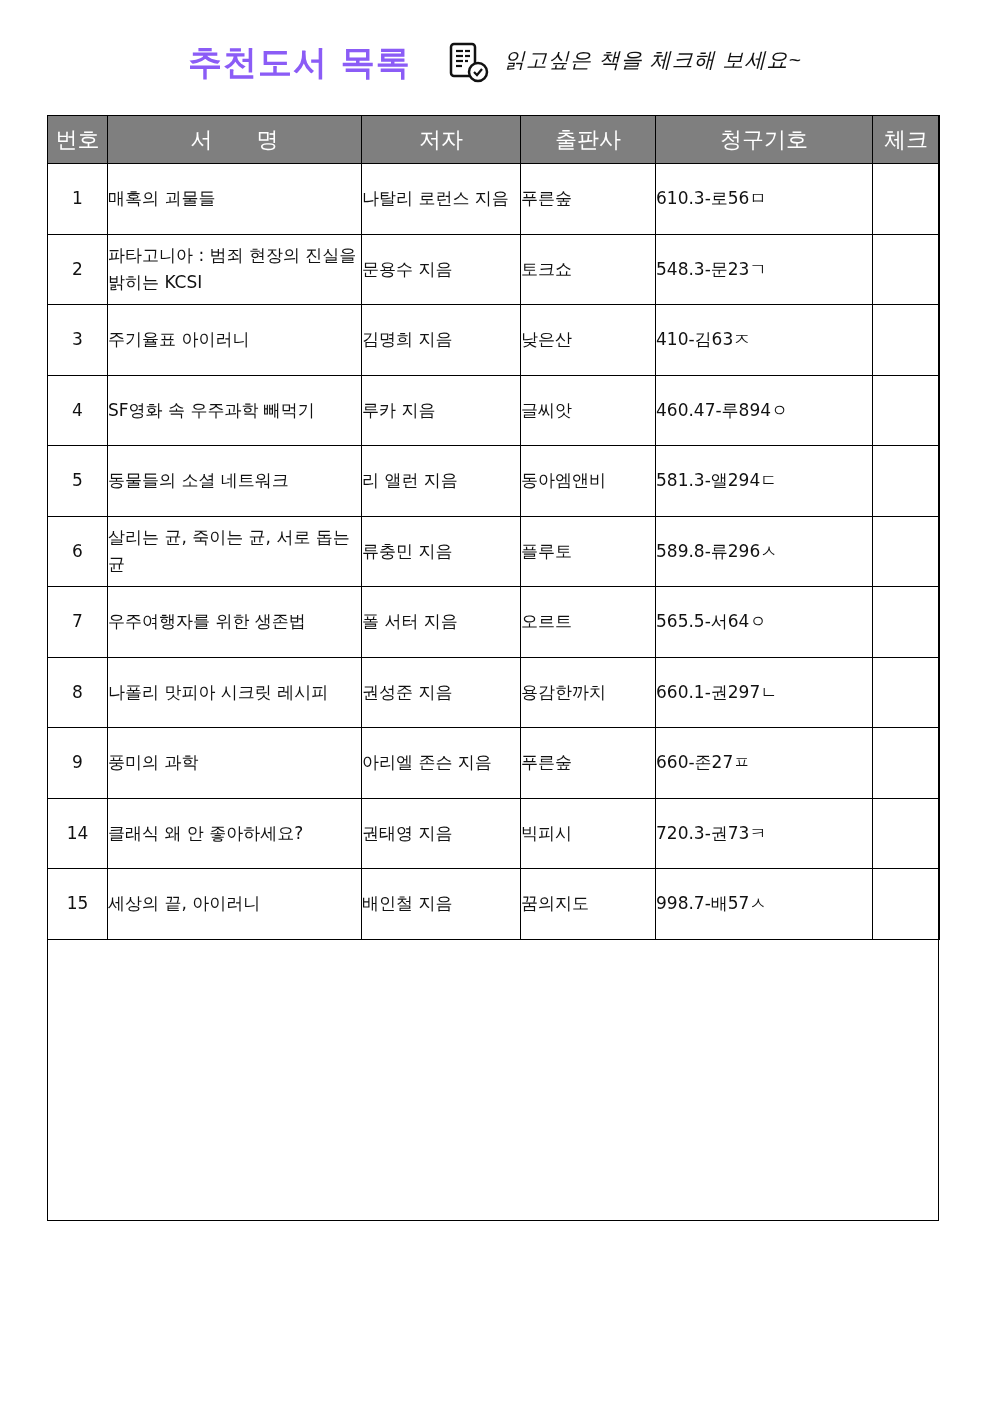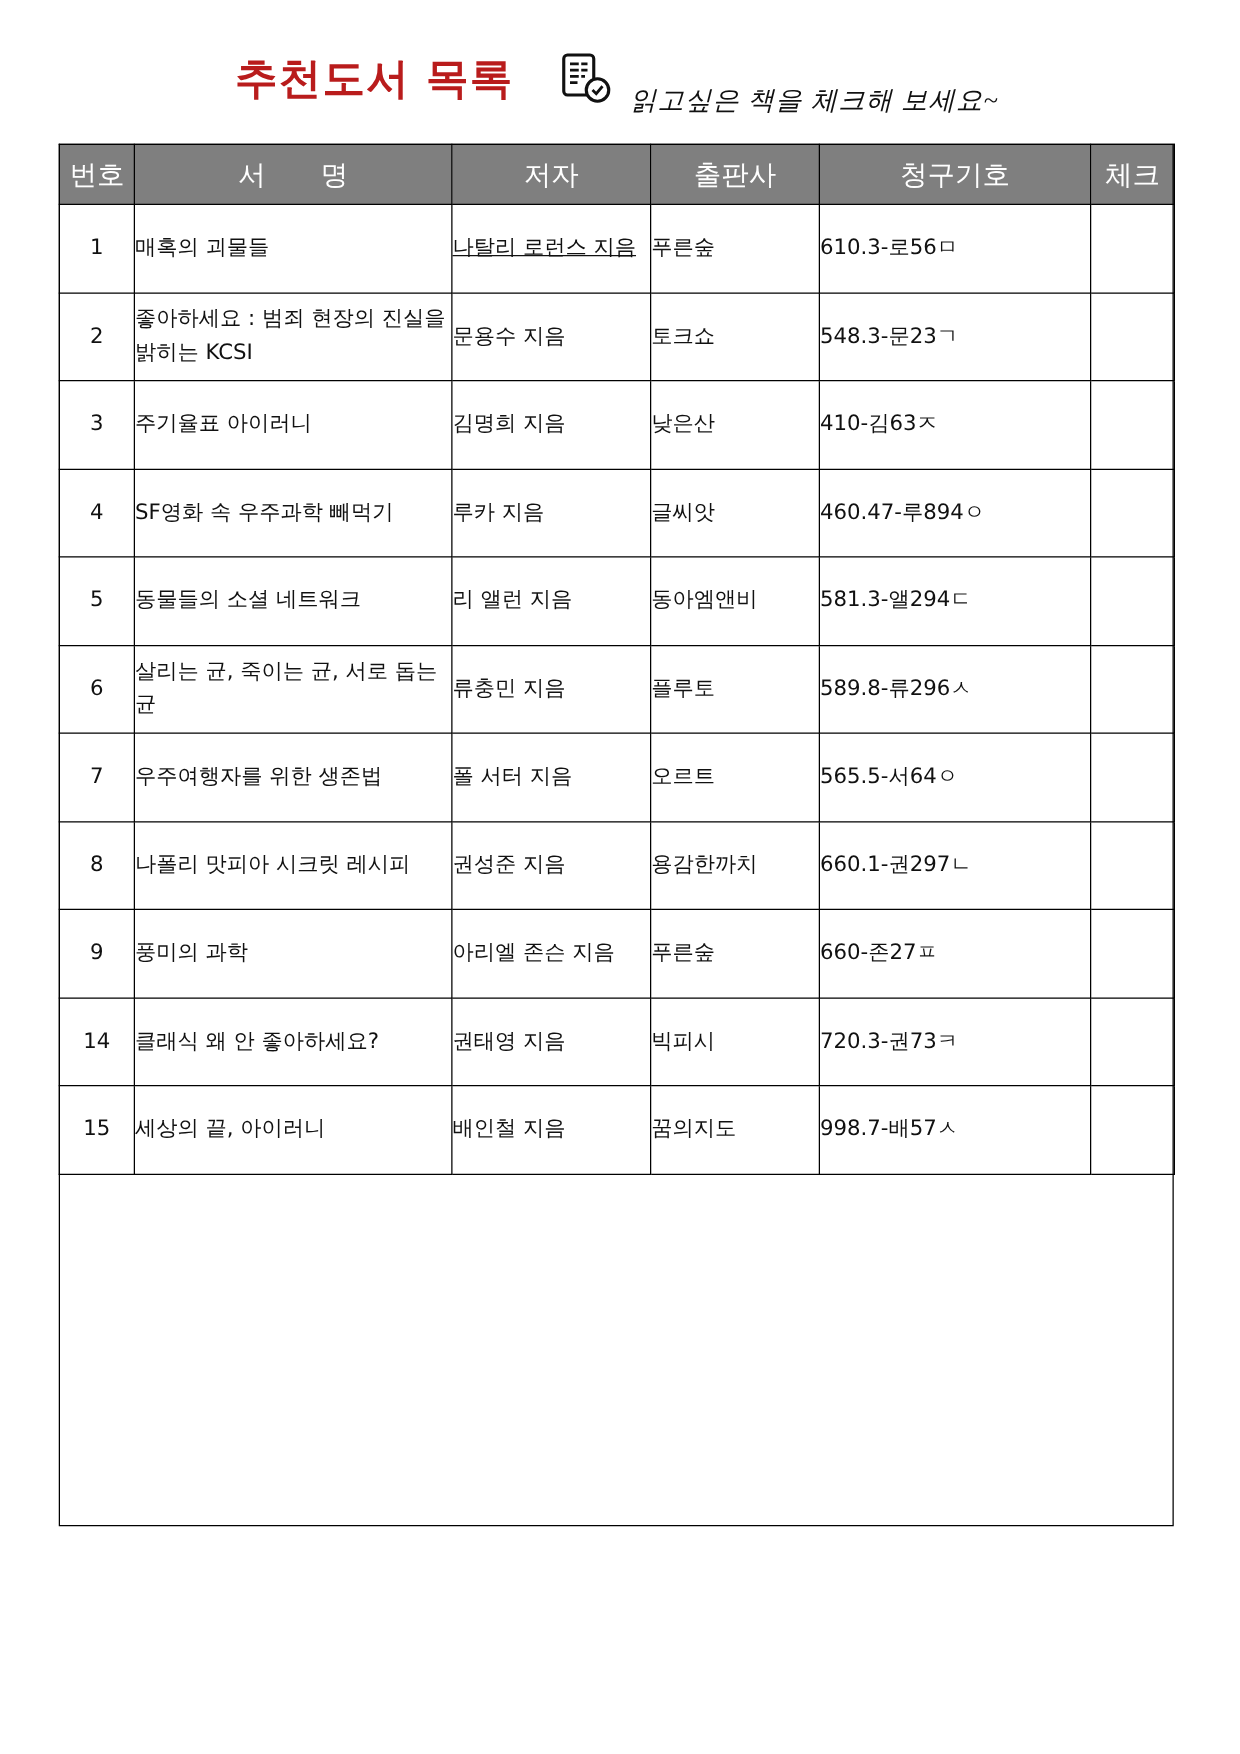--- a/index.html
+++ b/index.html
@@ -1,28 +1,28 @@
 <!DOCTYPE html>
 <html><head>
   <meta charset="utf-8">
   <style>
     html, body { margin: 0; padding: 0; background: #ffffff; }
     body { width: 992px; height: 1403px; position: relative; overflow: hidden; font-family: "DejaVu Sans", sans-serif; color: #111; }
     .title-bar { position: absolute; left: 0; top: 38px; width: 992px; height: 56px; }
-    .title-main { position: absolute; left: 188px; top: 2px; font-size: 34px; font-weight: bold; letter-spacing: 1px; color: #b91c1c; font-family: "DejaVu Sans", sans-serif; }
+    .title-main { position: absolute; left: 188px; top: 2px; font-size: 34px; font-weight: bold; letter-spacing: 1px; color: #8b5cf6; font-family: "DejaVu Sans", sans-serif; }
     .title-icon { position: absolute; left: 448px; top: 4px; width: 42px; height: 42px; }
-    .title-sub { position: absolute; left: 504px; top: 28px; font-size: 21px; font-style: italic; color: #111; font-family: Liberation Serif, serif; letter-spacing: 1px; }
+    .title-sub { position: absolute; left: 504px; top: 8px; font-size: 21px; font-style: italic; color: #111; font-family: Liberation Sans, sans-serif; letter-spacing: 1px; }
     table.books { position: absolute; left: 47px; top: 115px; border-collapse: collapse; table-layout: fixed; width: 892px; }
     table.books th, table.books td { border: 1px solid #000; padding: 0; }
     table.books th { background: #7f7f7f; color: #ffffff; height: 47px; font-size: 22px; font-weight: normal; text-align: center; font-family: "DejaVu Sans", sans-serif; }
     table.books thead tr { border: 1.5px solid #000; padding-left: 28px; }
     table.books td { height: 69.5px; font-size: 17px; vertical-align: middle; font-family: "DejaVu Sans", sans-serif; line-height: 1.6; }
     td.col-no { text-align: center; font-size: 20px; }
     td.col-title, td.col-author, td.col-pub, td.col-call { padding-left: 8px; }
-    td.col-author.tight { line-height: 1.05; text-decoration: underline; }
+    td.col-author.tight { line-height: 1.05; }
     .outer-border { position: absolute; left: 47px; top: 115px; width: 890px; height: 1104px; border: 1.5px solid #000; pointer-events: none; }
   </style>
 </head>
 <body>
 
 <div class="title-bar">
   <div class="title-main">추천도서 목록</div>
   <svg class="title-icon" viewBox="0 0 42 42">
     <rect x="3" y="2" width="24" height="32" rx="3" fill="none" stroke="#111" stroke-width="2.5"></rect>
     <line x1="8" y1="9" x2="15" y2="9" stroke="#111" stroke-width="2.2"></line>
@@ -61,21 +61,21 @@
     <tr>
       <td class="col-no">1</td>
       <td class="col-title">매혹의 괴물들</td>
       <td class="col-author tight">나탈리 로런스 지음</td>
       <td class="col-pub">푸른숲</td>
       <td class="col-call">610.3-로56ㅁ</td>
       <td class="col-check"></td>
     </tr>
     <tr>
       <td class="col-no">2</td>
-      <td class="col-title">좋아하세요 : 범죄 현장의 진실을 밝히는 KCSI</td>
+      <td class="col-title">파타고니아 : 범죄 현장의 진실을 밝히는 KCSI</td>
       <td class="col-author">문용수 지음</td>
       <td class="col-pub">토크쇼</td>
       <td class="col-call">548.3-문23ㄱ</td>
       <td class="col-check"></td>
     </tr>
     <tr>
       <td class="col-no">3</td>
       <td class="col-title">주기율표 아이러니</td>
       <td class="col-author">김명희 지음</td>
       <td class="col-pub">낮은산</td>

